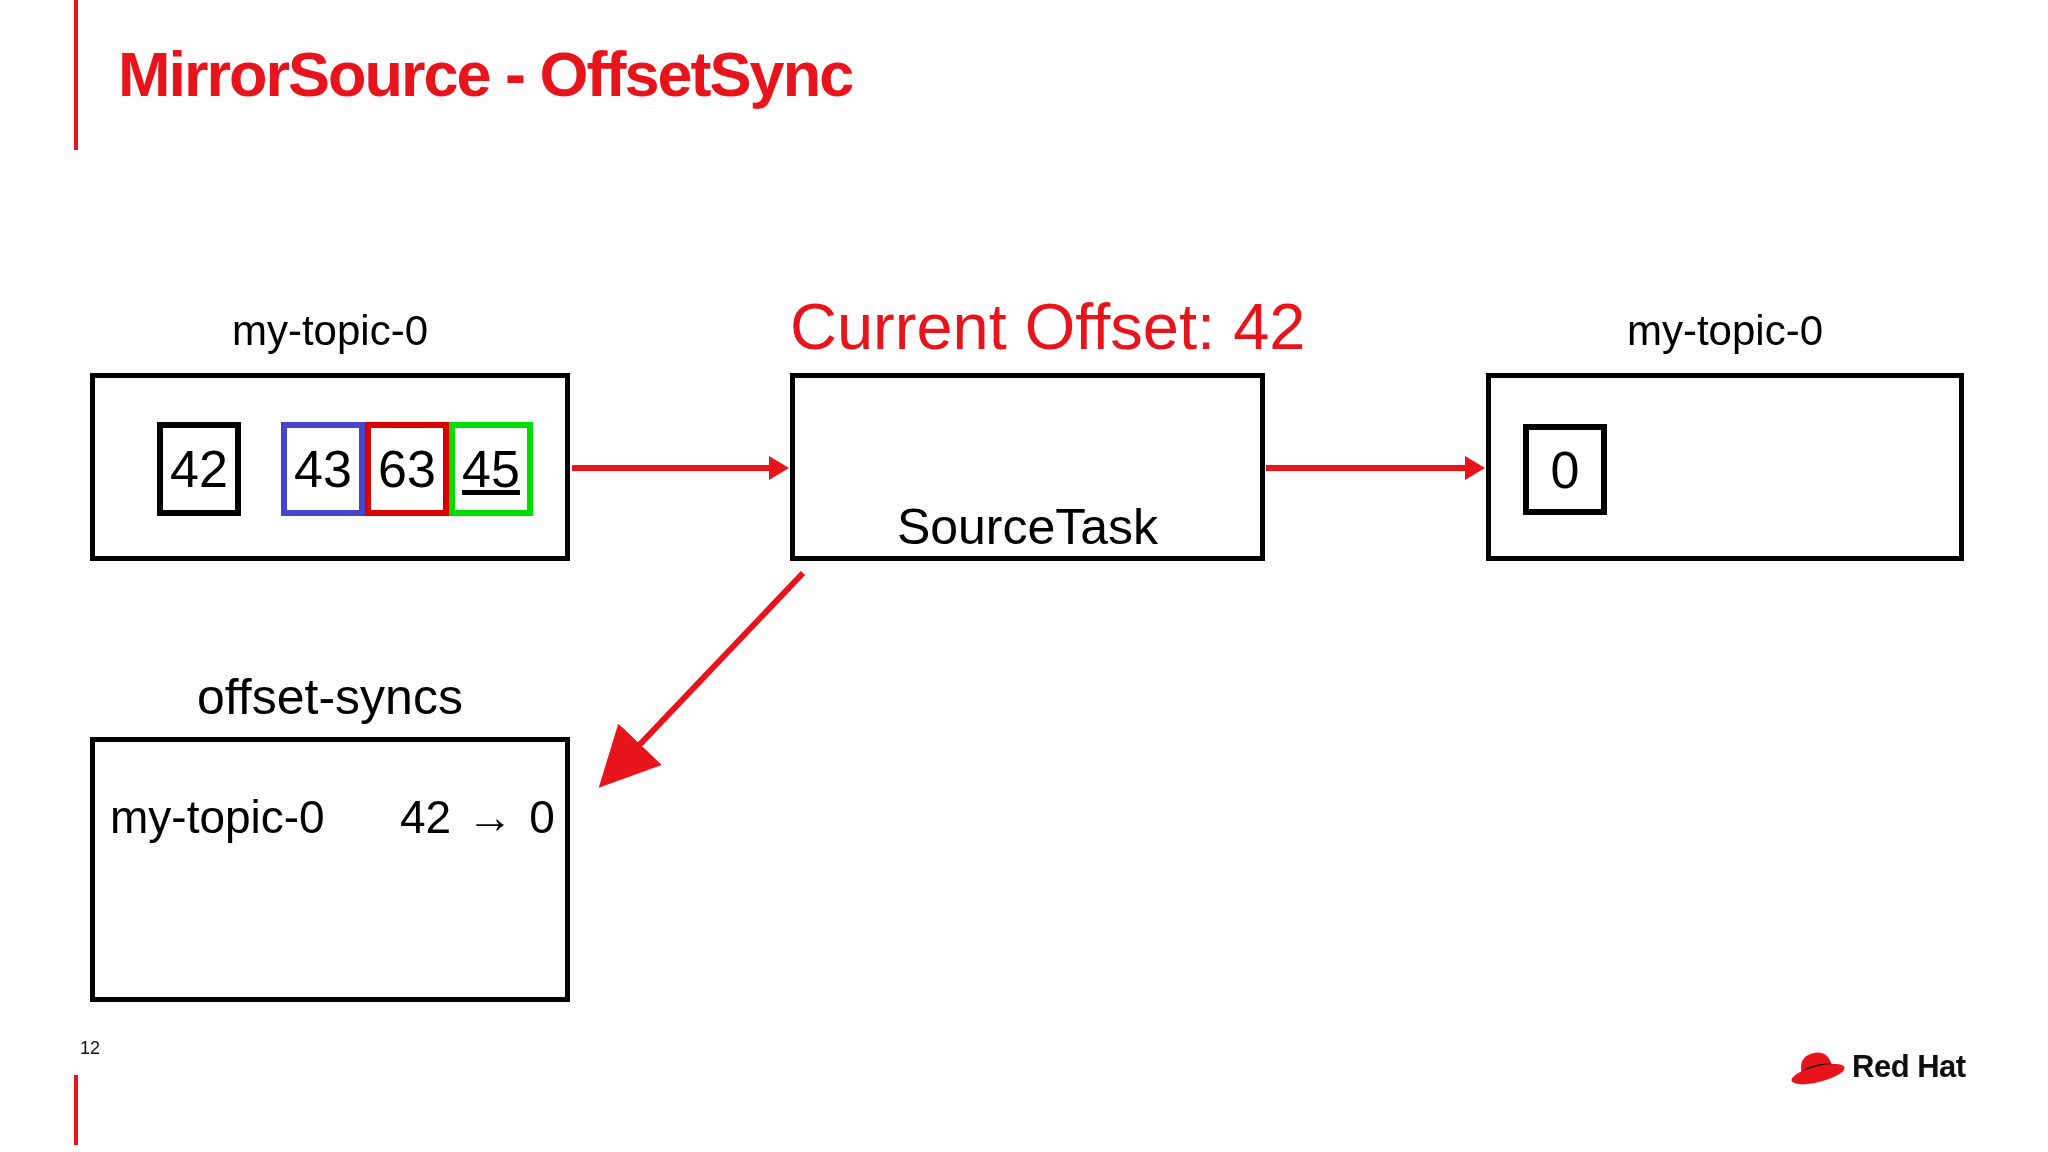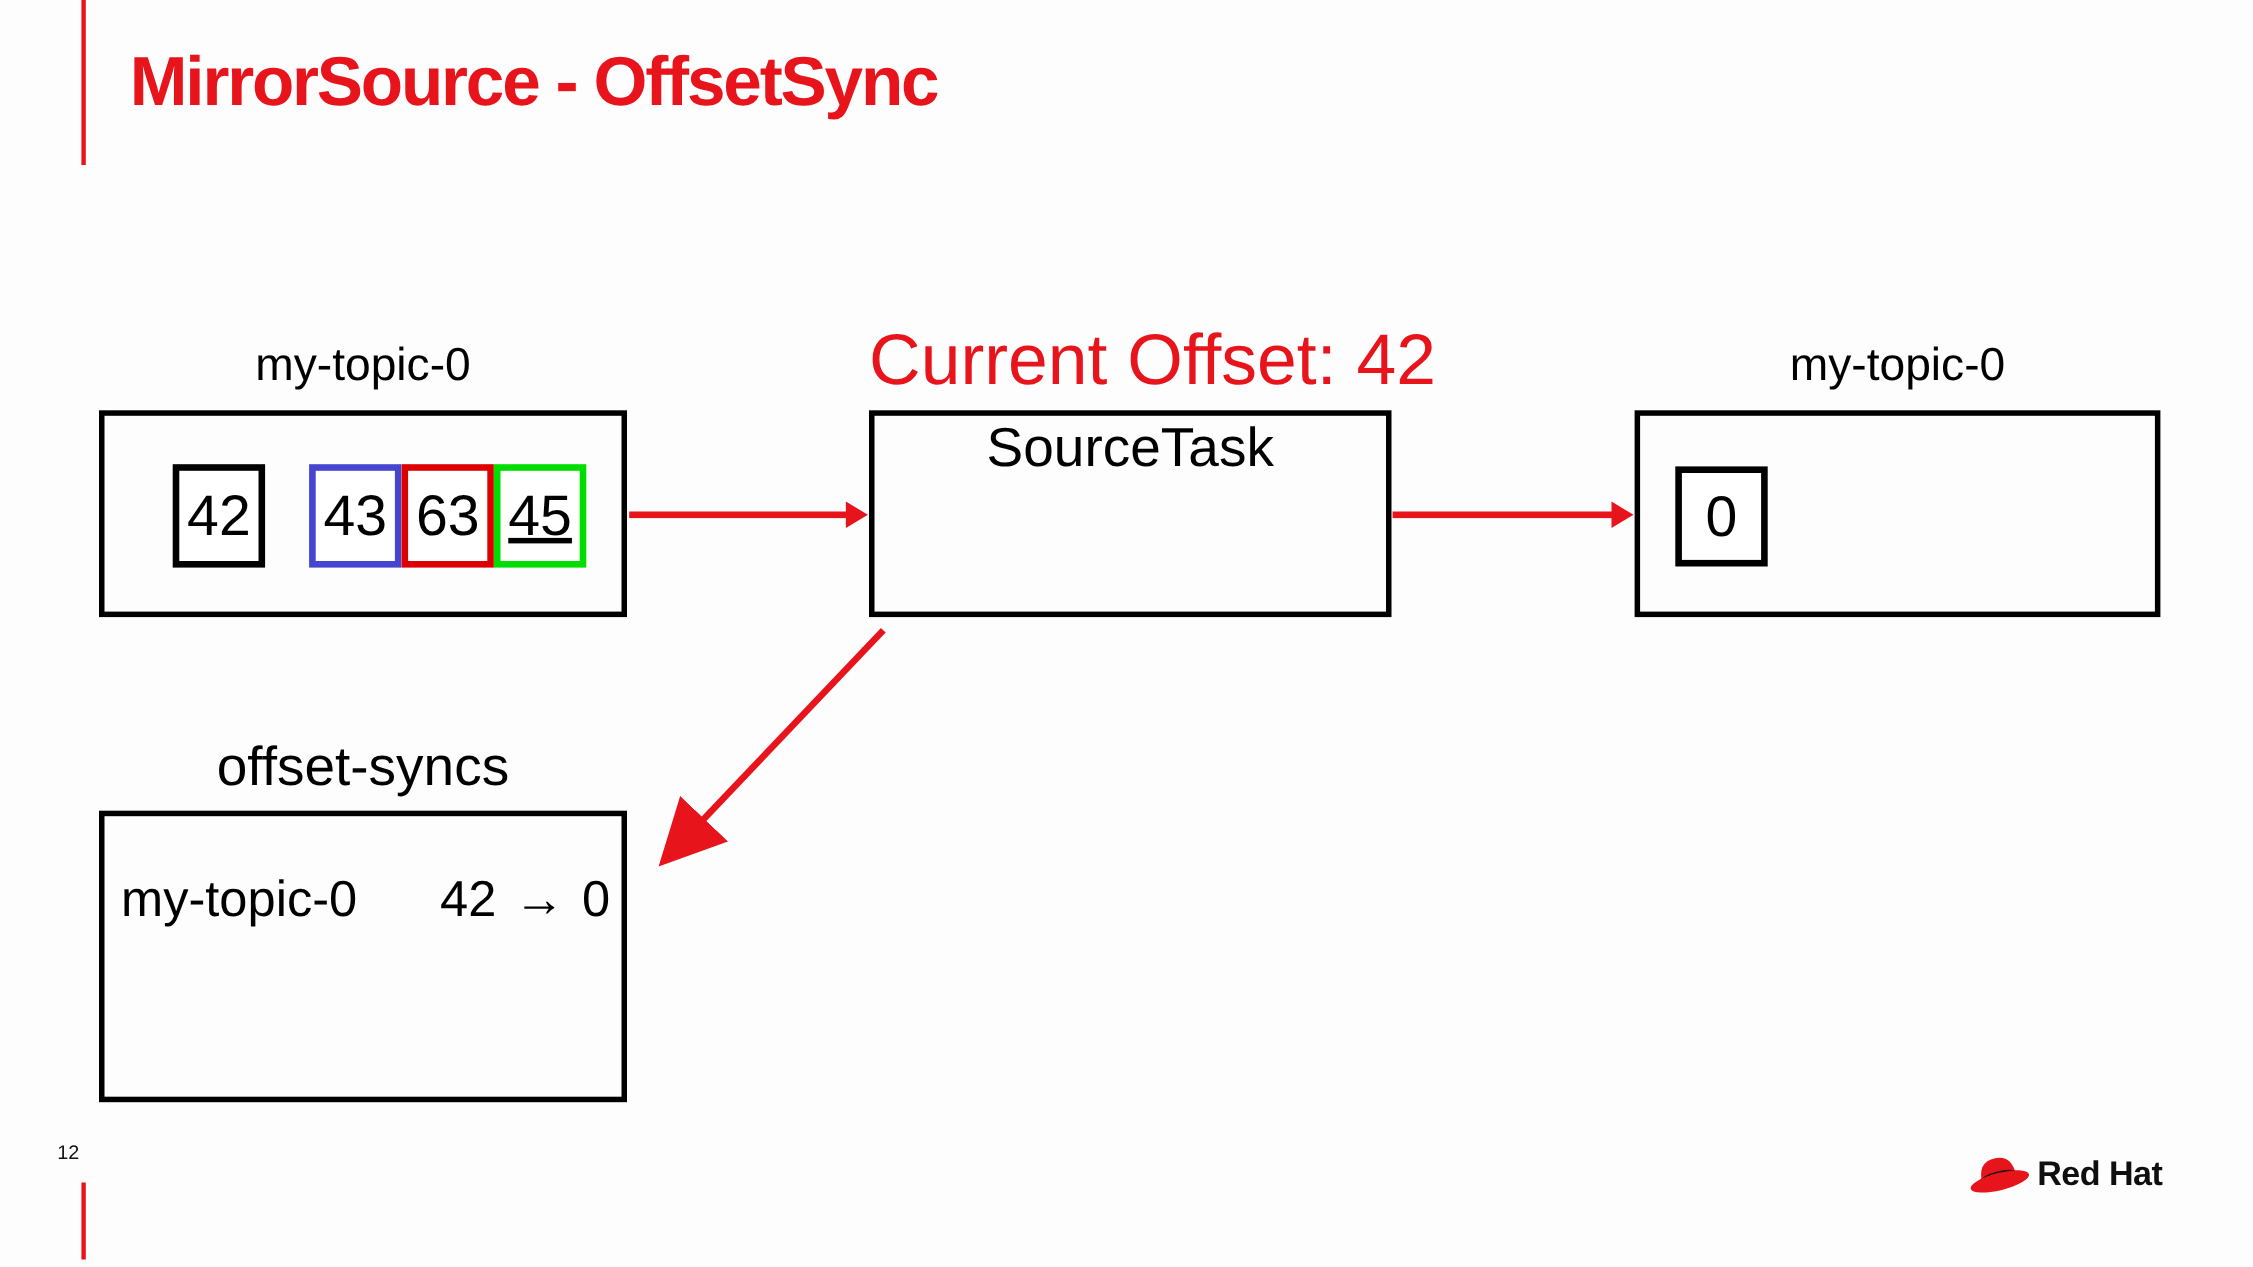--- a/index.html
+++ b/index.html
@@ -33,21 +33,21 @@
     font-size:42px;text-align:center;white-space:nowrap;
   }
   #label-source-topic{left:90px;width:480px;}
   #label-target-topic{left:1486px;width:478px;}
   #label-offset-syncs{left:90px;top:672px;width:480px;height:50px;line-height:50px;
     position:absolute;font-size:50px;text-align:center;white-space:nowrap;}
 
   .big-box{position:absolute;border:5px solid var(--ink);background:transparent;}
   #box-source-topic{left:90px;top:373px;width:480px;height:188px;}
   #box-source-task {left:790px;top:373px;width:475px;height:188px;
-    display:flex;align-items:flex-start;justify-content:center;}
+    display:flex;align-items:flex-end;justify-content:center;}
   #box-target-topic{left:1486px;top:373px;width:478px;height:188px;}
   #box-offset-syncs{left:90px;top:737px;width:480px;height:265px;}
 
   .cells-row{position:absolute;left:62px;top:44px;display:flex;}
   .cell{
     width:84px;height:94px;border:6px solid var(--ink);
     display:flex;align-items:center;justify-content:center;
     font-size:52px;background:#fff;
   }
   #target-cell{
@@ -74,21 +74,21 @@
   #arrow-diagonal{position:absolute;left:575px;top:555px;}
 
   .sync-entry{
     position:absolute;left:110px;top:790px;display:flex;align-items:baseline;
     font-size:46px;white-space:nowrap;
   }
   .sync-topic{display:inline-block;width:290px;}
   .sync-map{display:inline-flex;gap:16px;align-items:baseline;}
   .sync-arrow-glyph{font-weight:700;}
 
-  .page-number{position:absolute;left:52px;top:1038px;font-size:18px;color:#111;}
+  .page-number{position:absolute;left:80px;top:1038px;font-size:18px;color:#111;}
 
   .brand{position:absolute;left:1788px;top:1044px;display:flex;align-items:center;gap:6px;}
   .brand-text{font-size:31px;font-weight:700;letter-spacing:-0.5px;color:#0f0f0f;white-space:nowrap;}
 </style>
 </head>
 <body>
 
 <div id="accent-top" class="accent-line"></div>
 <div id="accent-bottom" class="accent-line"></div>
 

